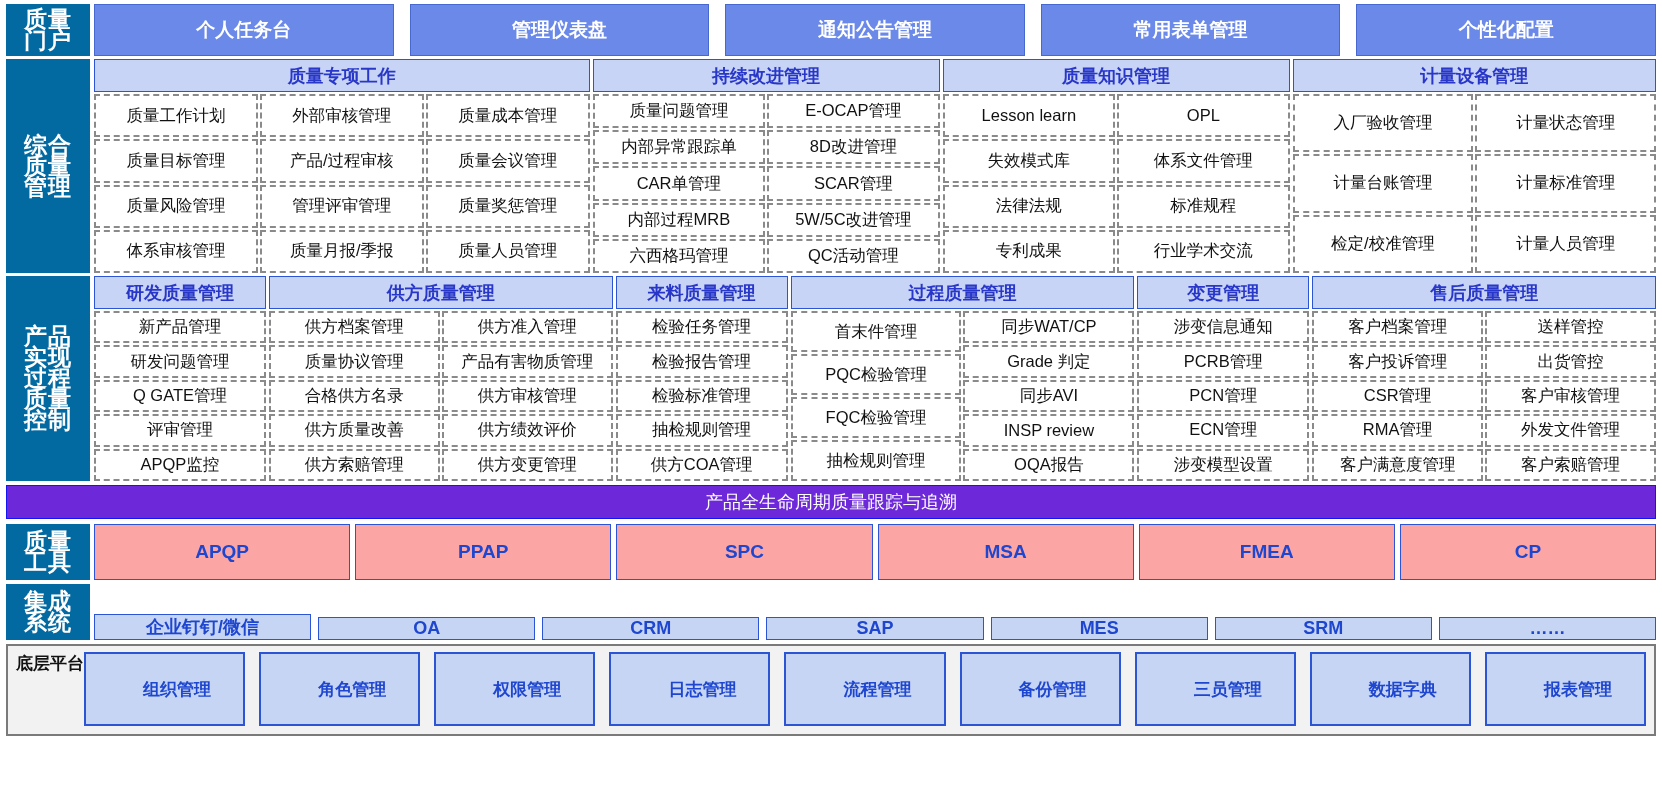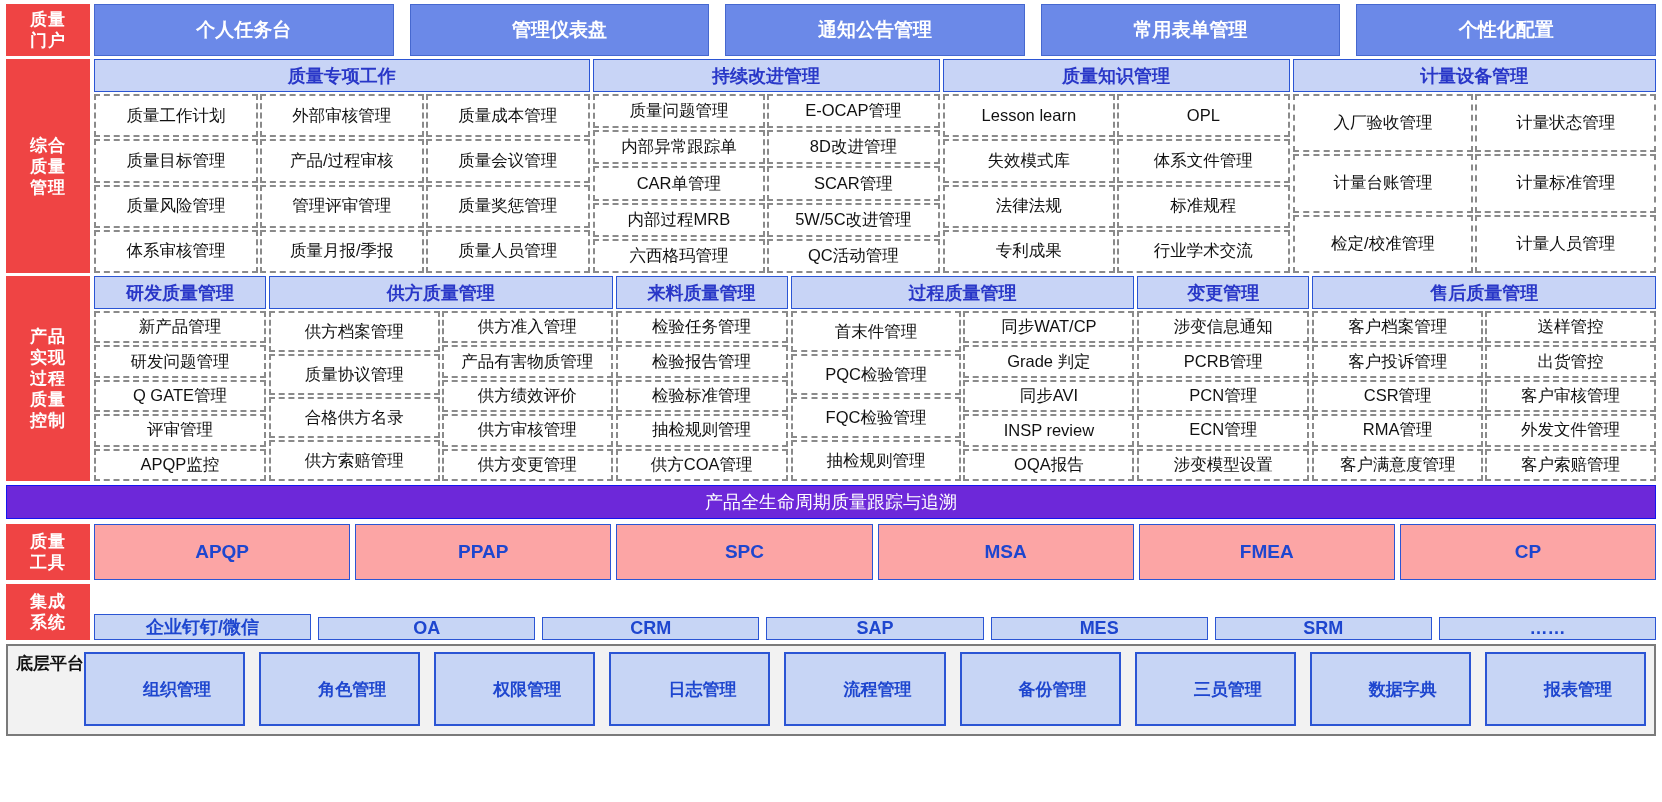--- a/index.html
+++ b/index.html
@@ -7,24 +7,24 @@
     width: 1662px; height: 802px;
     background: #ffffff;
     font-family: "Liberation Sans", "DejaVu Sans", sans-serif;
     overflow: hidden;
   }
   .page { width: 1662px; height: 802px; position: relative; padding: 4px 6px 0 6px; }
 
   
   .rowband { display: flex; width: 100%; }
   .sidelabel {
-    background: #ef4444;
+    background: #0369a1;
     color: #ffffff;
     font-weight: bold;
-    font-size: 17px;
+    font-size: 23px;
     line-height: 21px;
     display: flex; align-items: center; justify-content: center;
     text-align: center;
     flex: 0 0 84px;
     letter-spacing: 1px;
   }
   .sidelabel span { display: block; }
 
   
   .portal-row { height: 52px; margin-bottom: 3px; }
@@ -261,27 +261,28 @@
             </div>
           </div>
         </div>
         <div class="group" style="flex: 2 1 0px;">
           <div class="group-title">供方质量管理</div>
           <div class="group-body">
             <div class="gcol">
               <div class="cell">供方档案管理</div>
               <div class="cell">质量协议管理</div>
               <div class="cell">合格供方名录</div>
+              <div class="cell">供方质量改善</div>
               <div class="cell">供方索赔管理</div>
             </div>
             <div class="gcol">
               <div class="cell">供方准入管理</div>
               <div class="cell">产品有害物质管理</div>
+              <div class="cell">供方审核管理</div>
               <div class="cell">供方绩效评价</div>
-              <div class="cell">供方审核管理</div>
               <div class="cell">供方变更管理</div>
             </div>
           </div>
         </div>
         <div class="group" style="flex: 1 1 0px;">
           <div class="group-title">来料质量管理</div>
           <div class="group-body">
             <div class="gcol">
               <div class="cell">检验任务管理</div>
               <div class="cell">检验报告管理</div>

